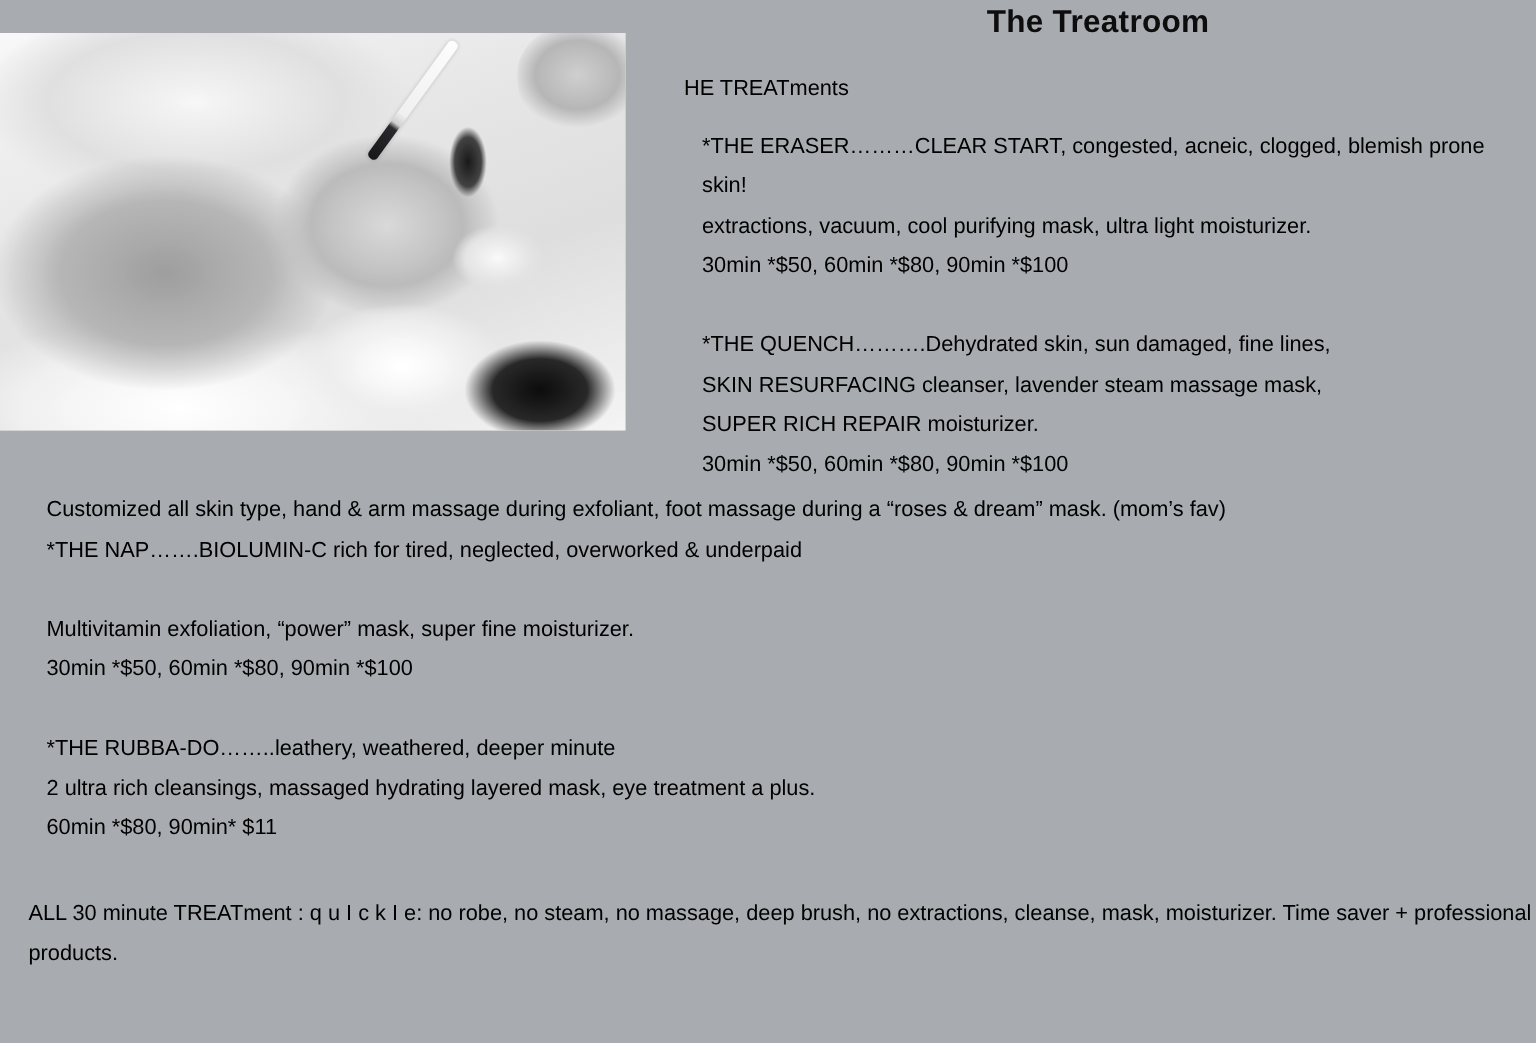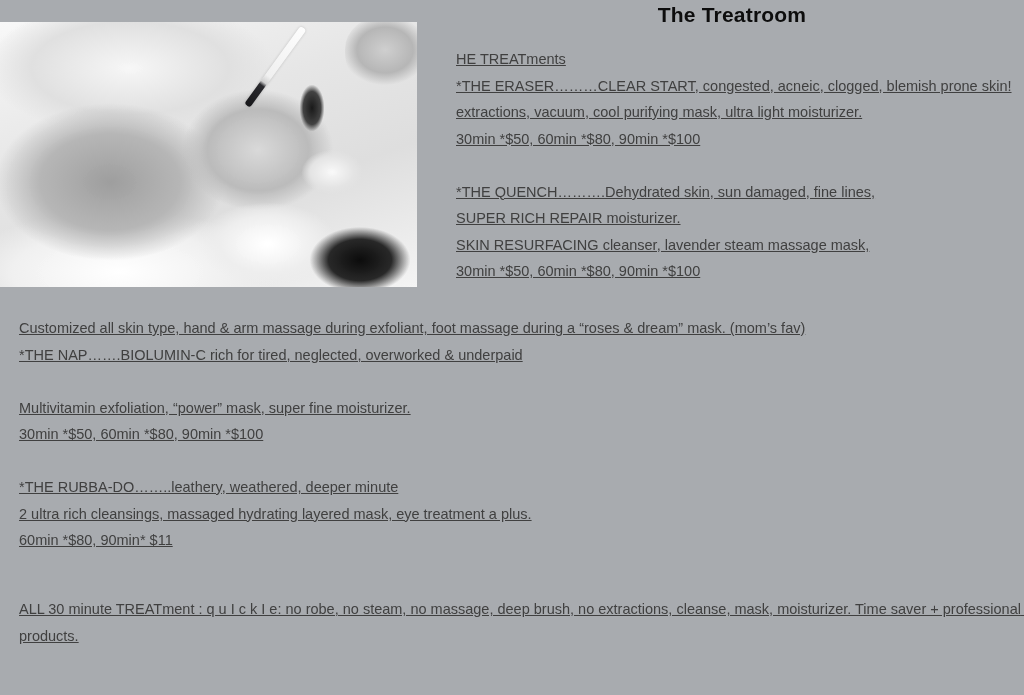--- a/index.html
+++ b/index.html
@@ -106,26 +106,25 @@
   .lower {
     position: absolute;
     left: 19px;
     top: 315px;
     width: 1000px;
   }
 
   .line {
     font-size: 14.5px;
     line-height: 26.5px;
-    color: #404040;
+    color: #000000;
     white-space: pre-wrap;
-    text-decoration: underline;
   }
   .block {
-    margin: 0;
+    margin: 12px;
   }
   .block + .block {
     margin-top: 26.5px;
   }
   .tail {
     position: absolute;
     left: 19px;
     top: 596px;
     width: 1005px;
   }
@@ -148,22 +147,22 @@
 
   <div class="right-col">
     <div class="line">HE TREATments</div>
     <div class="block">
       <div class="line">*THE ERASER………CLEAR START, congested, acneic, clogged, blemish prone skin!</div>
       <div class="line">extractions, vacuum, cool purifying mask, ultra light moisturizer.</div>
       <div class="line">30min *$50, 60min *$80, 90min *$100</div>
     </div>
     <div class="block">
       <div class="line">*THE QUENCH……….Dehydrated skin, sun damaged, fine lines,</div>
+      <div class="line">SKIN RESURFACING cleanser, lavender steam massage mask,</div>
       <div class="line">SUPER RICH REPAIR moisturizer.</div>
-      <div class="line">SKIN RESURFACING cleanser, lavender steam massage mask,</div>
       <div class="line">30min *$50, 60min *$80, 90min *$100</div>
     </div>
   </div>
 
   <div class="lower">
     <div class="block">
       <div class="line">Customized all skin type, hand &amp; arm massage during exfoliant, foot massage during a “roses &amp; dream” mask. (mom’s fav)</div>
       <div class="line">*THE NAP…….BIOLUMIN-C rich for tired, neglected, overworked &amp; underpaid</div>
     </div>
     <div class="block">

